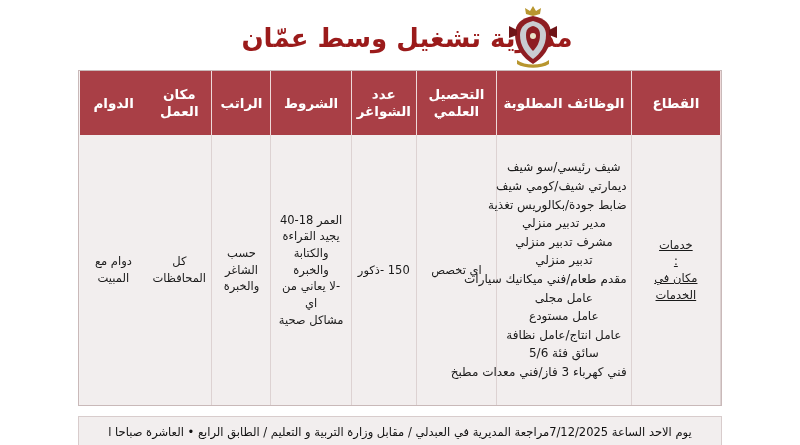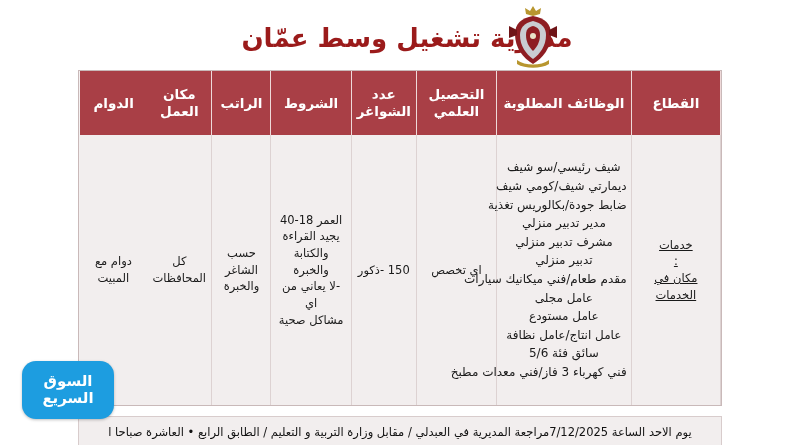--- a/index.html
+++ b/index.html
@@ -232,18 +232,14 @@
           <td>دوام مع المبيت</td>
         </tr>
       </tbody>
     </table>
   </div>
 
   <div class="footer-wrap">
     <div class="footer-note">يوم الاحد الساعة 7/12/2025مراجعة المديرية في العبدلي / مقابل وزارة التربية و التعليم / الطابق الرابع • العاشرة صباحا ا</div>
   </div>
 
-  <div class="badge">
-    <span>السوق</span>
-    <span>السريع</span>
-  </div>
 
 </div>
 
 </body></html>

